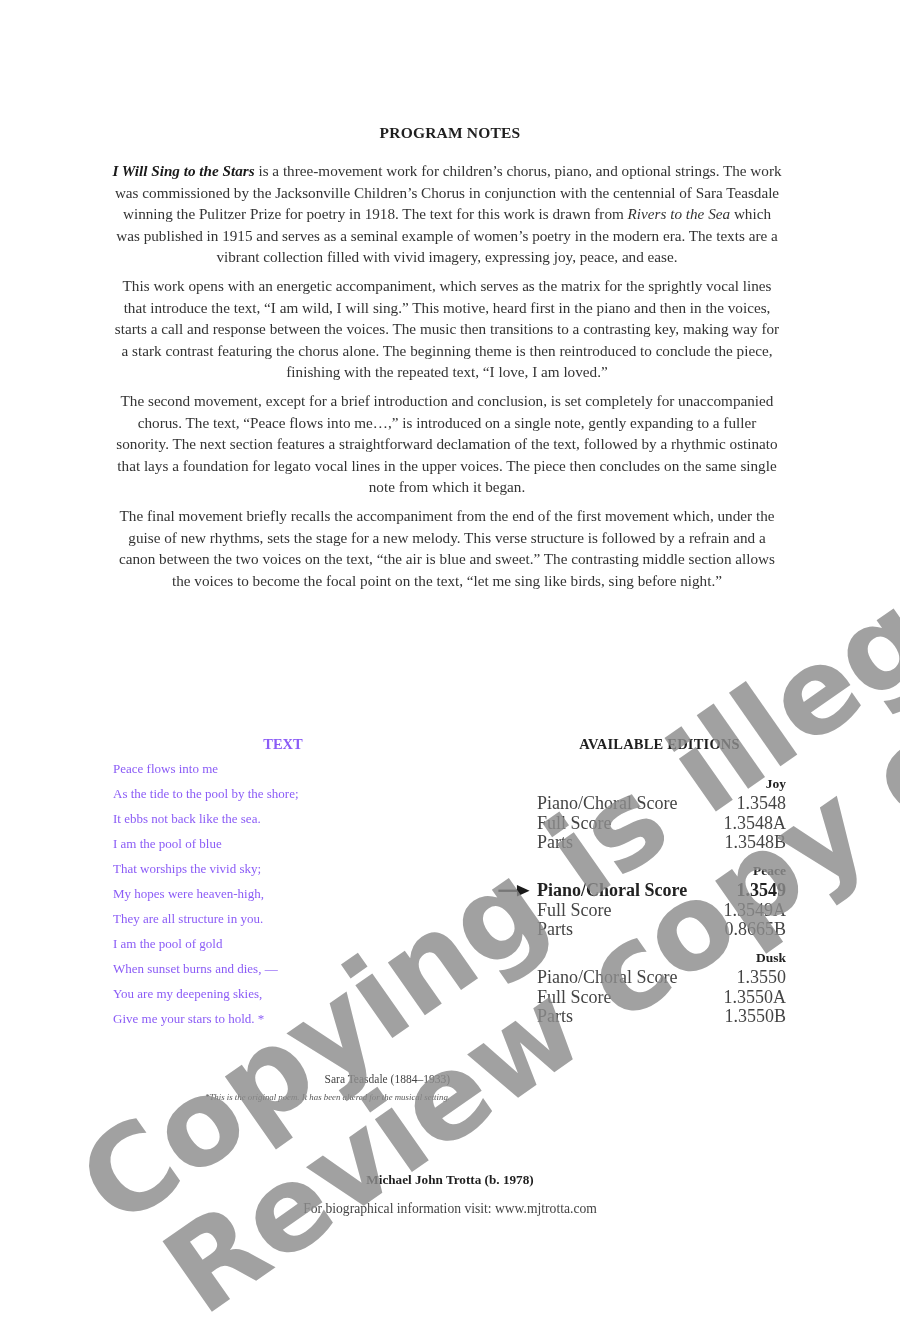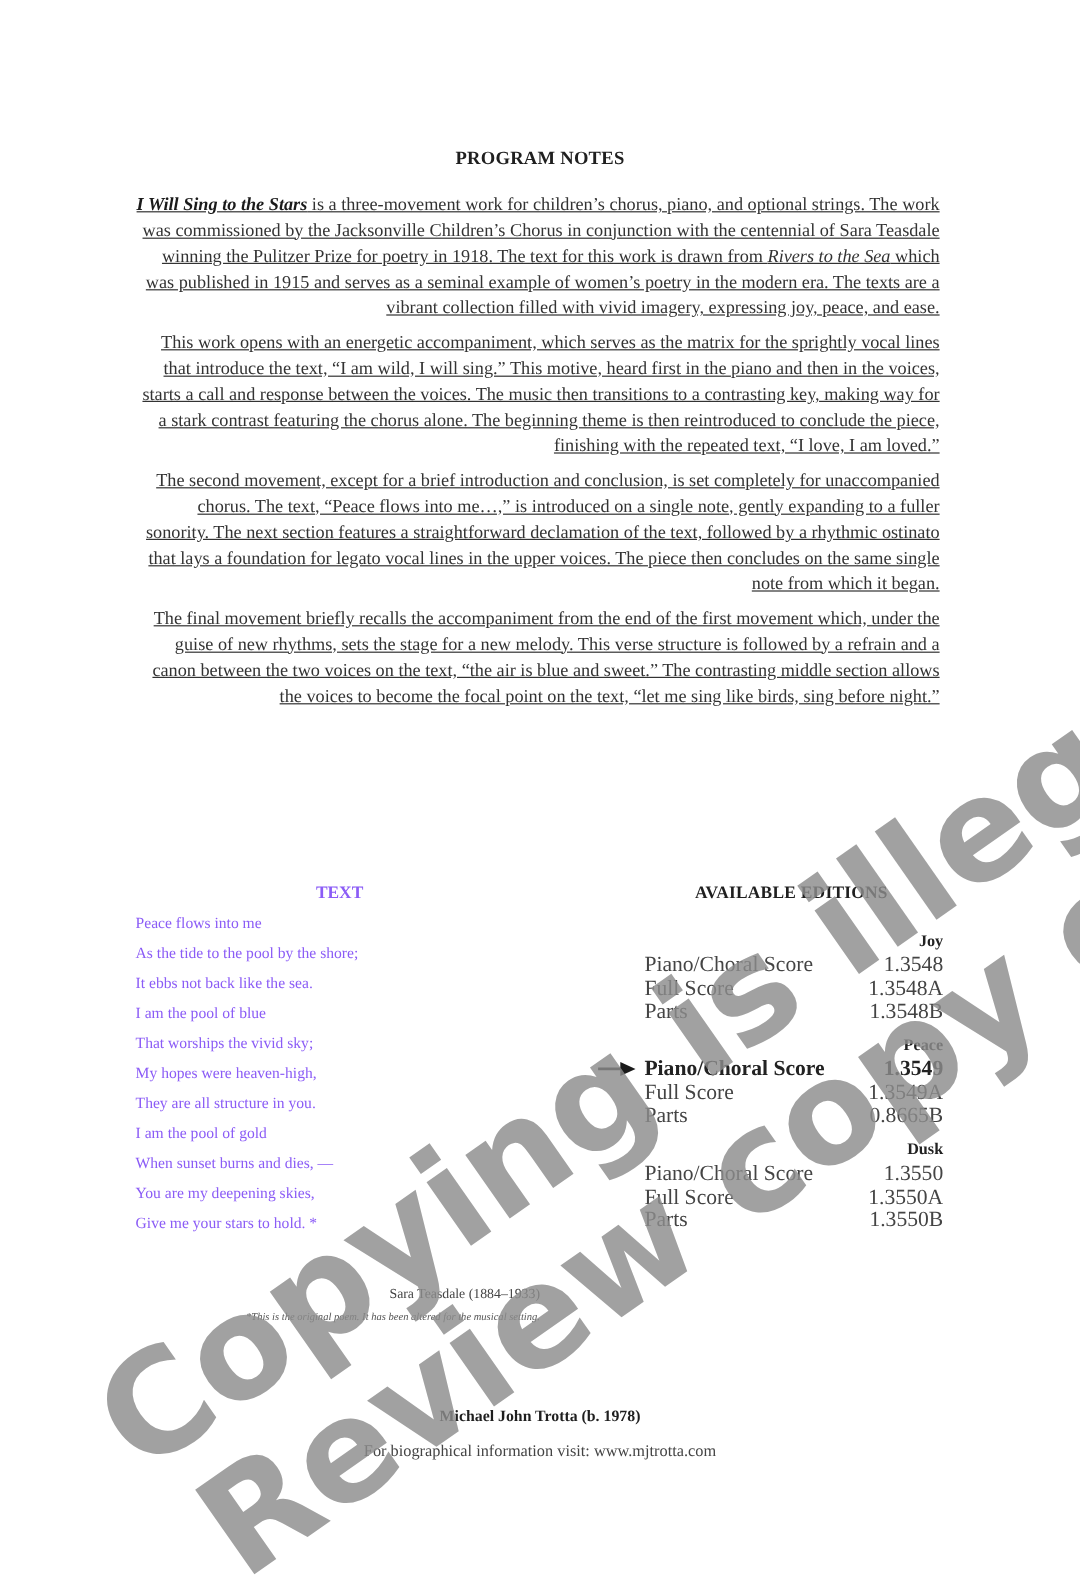--- a/index.html
+++ b/index.html
@@ -4,21 +4,21 @@
   <style>
     html, body { margin: 0; padding: 0; background: #ffffff; }
     body { width: 900px; height: 1318px; position: relative; overflow: hidden;
            font-family: "Liberation Serif", "DejaVu Serif", serif; color: #2b2b2b; }
     .page { position: absolute; left: 0; top: 0; width: 900px; height: 1318px; }
 
     .notes-title { position: absolute; top: 124px; left: 0; width: 900px; text-align: center;
                    font-weight: bold; font-size: 15.5px; letter-spacing: 0.2px; color: #1f1f1f; }
     .notes { position: absolute; top: 160px; left: 111px; width: 672px; font-size: 15.2px;
              line-height: 21.6px; color: #333; }
-    .notes p { margin: 0 0 7px 0; text-align: right; text-decoration: underline; }
+    .notes p { margin: 0 0 7px 0; text-align: center; }
     .notes .work-title { font-weight: bold; font-style: italic; color: #1a1a1a; }
     .notes .it { font-style: italic; }
 
     .text-col { position: absolute; top: 736px; left: 113px; width: 345px; }
     .text-heading { text-align: center; font-weight: bold; font-size: 14.5px; color: #8b5cf6;
                     margin-left: 0; width: 340px; margin-bottom: 3px; }
     .poem-line { font-size: 13px; line-height: 25px; color: #8b5cf6; white-space: nowrap; }
     .attribution { position: absolute; top: 1073px; left: 150px; width: 300px; text-align: right;
                    font-size: 11.5px; color: #444; }
     .footnote { position: absolute; top: 1092px; left: 100px; width: 350px; text-align: right;

